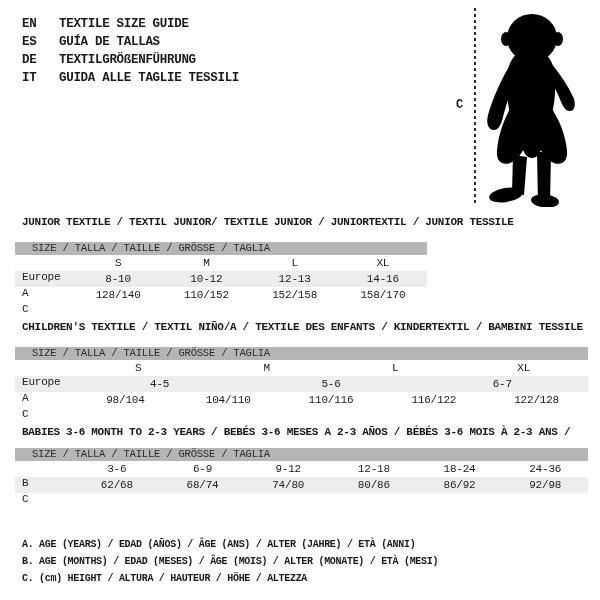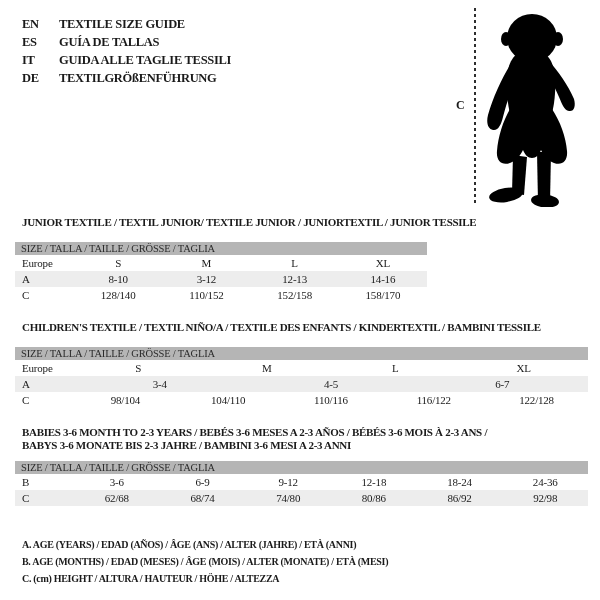--- a/index.html
+++ b/index.html
@@ -1,18 +1,18 @@
 <!DOCTYPE html>
 <html><head>
 <meta charset="utf-8">
 <style>
   html,body{margin:0;padding:0;background:#fff;}
   .page{
     position:relative;width:600px;height:600px;background:#fff;overflow:hidden;
-    font-family:Liberation Serif, serif;color:#1a1a1a;
+    font-family:Liberation Mono, monospace;color:#1a1a1a;
   }
   
   .lang-block{position:absolute;top:15px;left:22px;}
   .lang-row{display:flex;height:18px;align-items:center;
     font-weight:bold;font-size:12.5px;letter-spacing:-0.3px;white-space:nowrap;}
   .lang-code{width:37px;flex:0 0 37px;}
   
   .figure{position:absolute;top:0;left:450px;width:150px;height:215px;}
   .measure-label{position:absolute;left:6px;top:98px;font-size:12px;font-weight:bold;}
   .dashed-line{position:absolute;left:24px;top:8px;width:2px;height:198px;
@@ -20,25 +20,25 @@
   .baby-svg{position:absolute;left:33px;top:7px;}
   
   .tbl{position:absolute;left:15px;}
   .tbl-junior{top:216px;width:412px;}
   .tbl-children{top:321px;width:573px;}
   .tbl-babies{top:426px;width:573px;}
   .t-title{margin:0 0 0 7px;font-size:11px;font-weight:bold;letter-spacing:-0.3px;
     line-height:13px;white-space:nowrap;}
   .t-title-gap{height:13px;}
   .t-title-gap-sm{height:9px;}
-  .size-bar{background:#b5b5b5;height:13px;line-height:13px;padding-left:6px;
+  .size-bar{background:#b5b5b5;height:13px;line-height:13px;padding-left:17px;
     font-size:10.5px;color:#2b2b2b;letter-spacing:-0.2px;}
   .trow{display:flex;height:16px;line-height:16px;font-size:11px;letter-spacing:-0.2px;}
   .trow.stripe{background:#ededed;}
-  .tlabel{flex:0 0 52px;padding-left:7px;}
+  .tlabel{flex:0 0 52px;padding-left:7px;margin-top:14px;}
   .tcell{flex:1;text-align:center;}
   
   .notes{position:absolute;top:536px;left:22px;}
   .note-line{height:17px;line-height:17px;font-size:10px;font-weight:bold;
     letter-spacing:-0.3px;white-space:nowrap;}
 </style>
 </head>
 <body>
 
 <div class="page">
@@ -46,26 +46,26 @@
   <div class="lang-block">
     <div class="lang-row">
       <span class="lang-code">EN</span>
       <span class="lang-title">TEXTILE SIZE GUIDE</span>
     </div>
     <div class="lang-row">
       <span class="lang-code">ES</span>
       <span class="lang-title">GUÍA DE TALLAS</span>
     </div>
     <div class="lang-row">
+      <span class="lang-code">DE</span>
+      <span class="lang-title">TEXTILGRÖßENFÜHRUNG</span>
+    </div>
+    <div class="lang-row">
       <span class="lang-code">IT</span>
       <span class="lang-title">GUIDA ALLE TAGLIE TESSILI</span>
-    </div>
-    <div class="lang-row">
-      <span class="lang-code">DE</span>
-      <span class="lang-title">TEXTILGRÖßENFÜHRUNG</span>
     </div>
   </div>
 
   <div class="figure">
     <span class="measure-label">C</span>
     <div class="dashed-line"></div>
     <svg class="baby-svg" width="95" height="200" viewBox="0 0 95 200" fill="#000">
       <ellipse cx="49" cy="31" rx="25" ry="24"></ellipse>
       <ellipse cx="23" cy="32" rx="5" ry="7"></ellipse>
       <ellipse cx="75" cy="32" rx="5" ry="7"></ellipse>
@@ -87,21 +87,21 @@
     <div class="trow">
       <span class="tlabel">Europe</span>
       <span class="tcell">S</span>
       <span class="tcell">M</span>
       <span class="tcell">L</span>
       <span class="tcell">XL</span>
     </div>
     <div class="trow stripe">
       <span class="tlabel">A</span>
       <span class="tcell">8-10</span>
-      <span class="tcell">3-12</span>
+      <span class="tcell">10-12</span>
       <span class="tcell">12-13</span>
       <span class="tcell">14-16</span>
     </div>
     <div class="trow">
       <span class="tlabel">C</span>
       <span class="tcell">128/140</span>
       <span class="tcell">110/152</span>
       <span class="tcell">152/158</span>
       <span class="tcell">158/170</span>
     </div>
@@ -113,37 +113,36 @@
     <div class="size-bar">SIZE / TALLA / TAILLE / GRÖSSE / TAGLIA</div>
     <div class="trow">
       <span class="tlabel">Europe</span>
       <span class="tcell">S</span>
       <span class="tcell">M</span>
       <span class="tcell">L</span>
       <span class="tcell">XL</span>
     </div>
     <div class="trow stripe">
       <span class="tlabel">A</span>
-      <span class="tcell">3-4</span>
       <span class="tcell">4-5</span>
+      <span class="tcell">5-6</span>
       <span class="tcell">6-7</span>
     </div>
     <div class="trow">
       <span class="tlabel">C</span>
       <span class="tcell">98/104</span>
       <span class="tcell">104/110</span>
       <span class="tcell">110/116</span>
       <span class="tcell">116/122</span>
       <span class="tcell">122/128</span>
     </div>
   </section>
 
   <section class="tbl tbl-babies">
     <h2 class="t-title">BABIES 3-6 MONTH TO 2-3 YEARS / BEBÉS 3-6 MESES A 2-3 AÑOS / BÉBÉS 3-6 MOIS À 2-3 ANS /</h2>
-    <h2 class="t-title">BABYS 3-6 MONATE BIS 2-3 JAHRE / BAMBINI 3-6 MESI A 2-3 ANNI</h2>
     <div class="t-title-gap-sm"></div>
     <div class="size-bar">SIZE / TALLA / TAILLE / GRÖSSE / TAGLIA</div>
     <div class="trow">
       <span class="tlabel">B</span>
       <span class="tcell">3-6</span>
       <span class="tcell">6-9</span>
       <span class="tcell">9-12</span>
       <span class="tcell">12-18</span>
       <span class="tcell">18-24</span>
       <span class="tcell">24-36</span>

